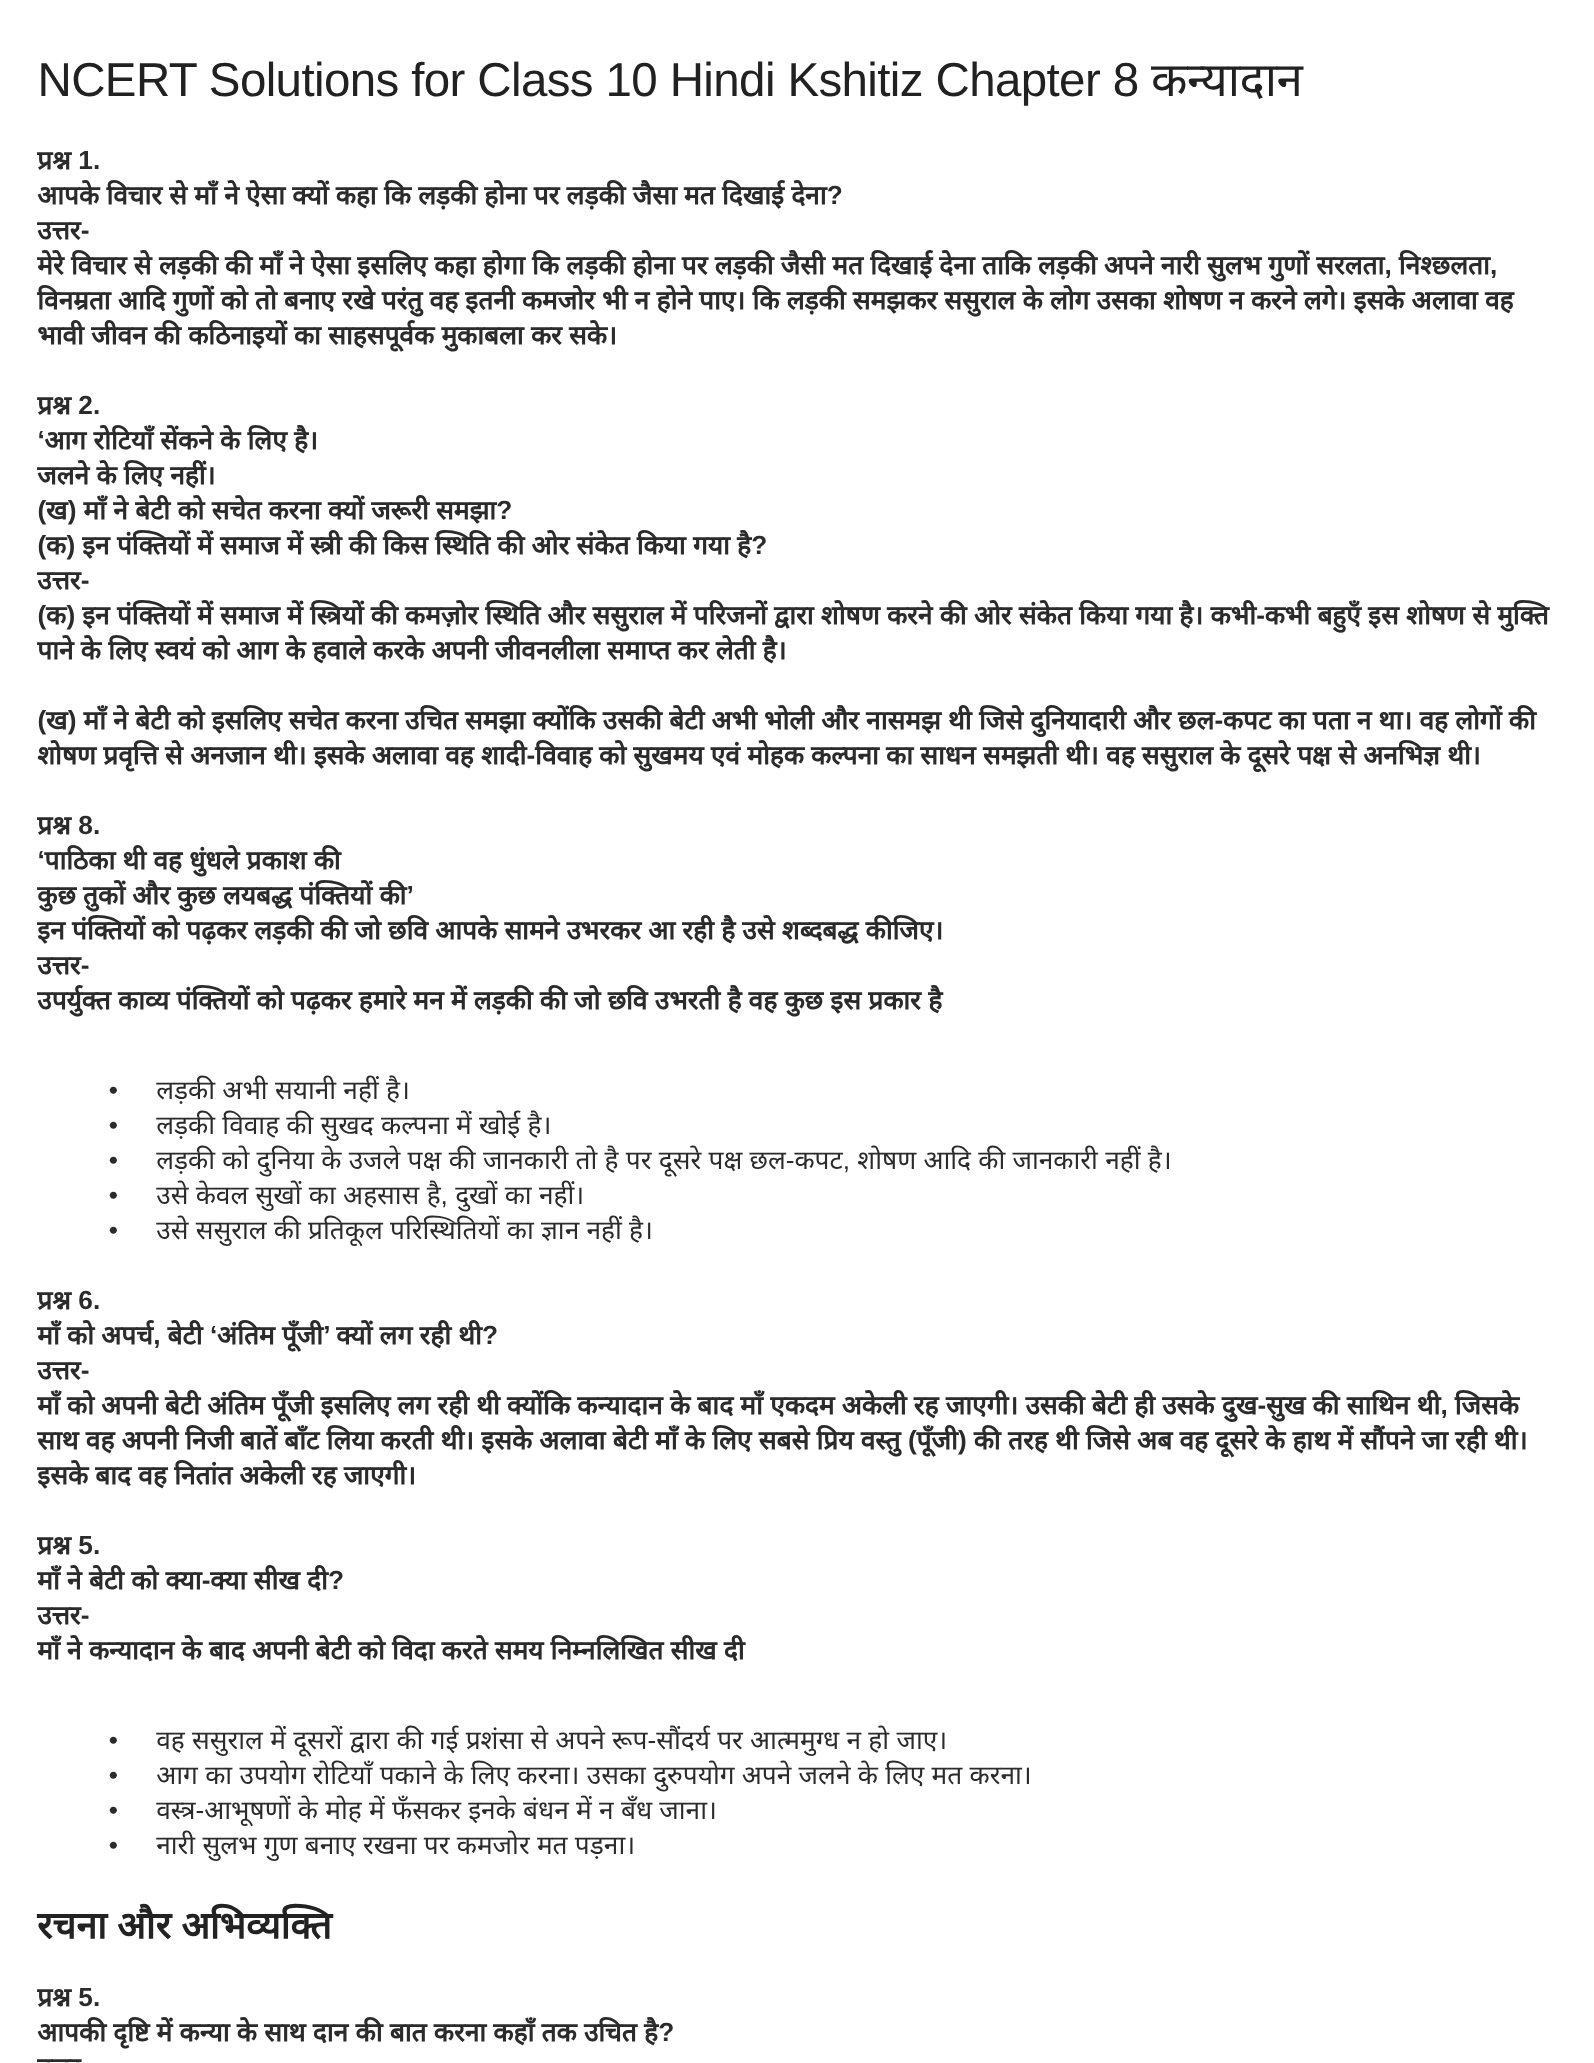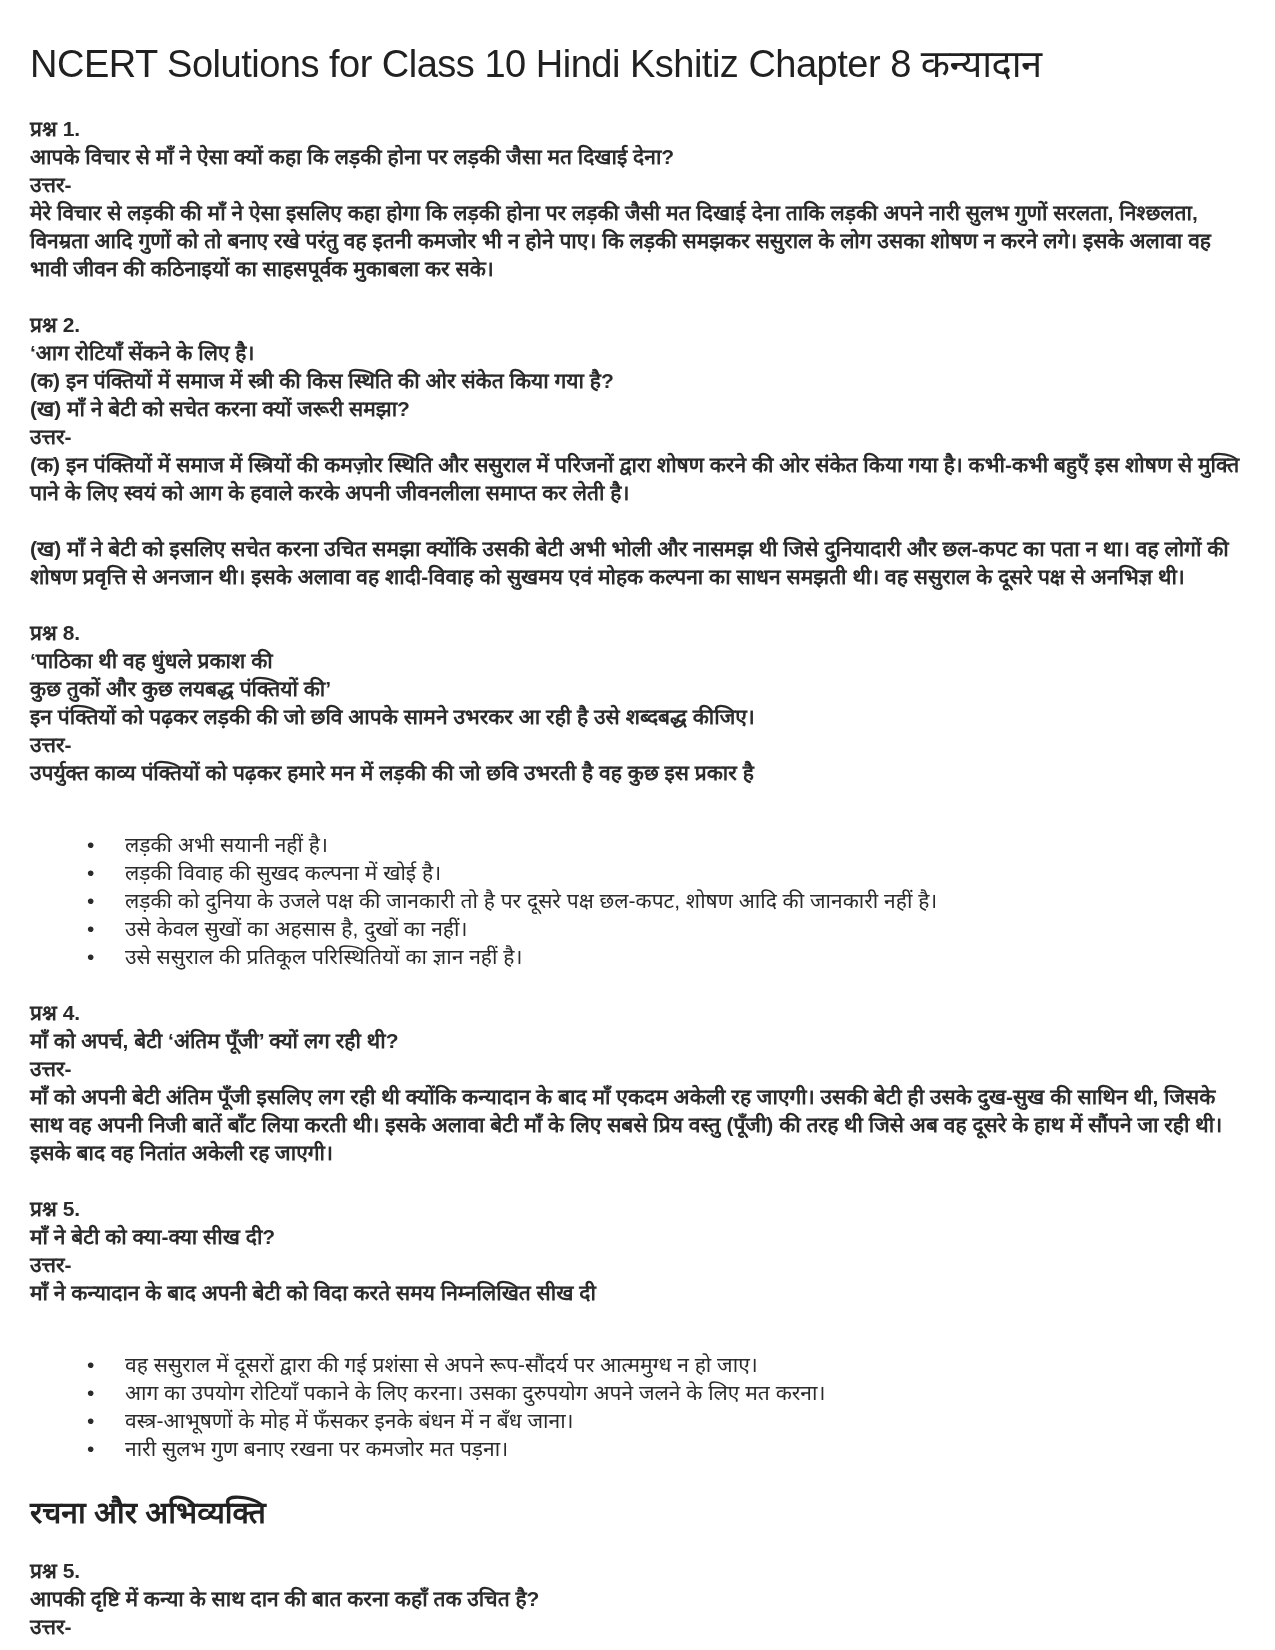--- a/index.html
+++ b/index.html
@@ -73,22 +73,23 @@
   <div class="doc-content">
       <div class="block">
         <div class="line">प्रश्न 1.</div>
         <div class="line">आपके विचार से माँ ने ऐसा क्यों कहा कि लड़की होना पर लड़की जैसा मत दिखाई देना?</div>
         <div class="line">उत्तर-</div>
         <div class="line">मेरे विचार से लड़की की माँ ने ऐसा इसलिए कहा होगा कि लड़की होना पर लड़की जैसी मत दिखाई देना ताकि लड़की अपने नारी सुलभ गुणों सरलता, निश्छलता, विनम्रता आदि गुणों को तो बनाए रखे परंतु वह इतनी कमजोर भी न होने पाए। कि लड़की समझकर ससुराल के लोग उसका शोषण न करने लगे। इसके अलावा वह भावी जीवन की कठिनाइयों का साहसपूर्वक मुकाबला कर सके।</div>
       </div>
       <div class="block">
         <div class="line">प्रश्न 2.</div>
         <div class="line">‘आग रोटियाँ सेंकने के लिए है।</div>
+        <div class="line">जलने के लिए नहीं।</div>
+        <div class="line">(ख) माँ ने बेटी को सचेत करना क्यों जरूरी समझा?</div>
         <div class="line">(क) इन पंक्तियों में समाज में स्त्री की किस स्थिति की ओर संकेत किया गया है?</div>
-        <div class="line">(ख) माँ ने बेटी को सचेत करना क्यों जरूरी समझा?</div>
         <div class="line">उत्तर-</div>
         <div class="line">(क) इन पंक्तियों में समाज में स्त्रियों की कमज़ोर स्थिति और ससुराल में परिजनों द्वारा शोषण करने की ओर संकेत किया गया है। कभी-कभी बहुएँ इस शोषण से मुक्ति पाने के लिए स्वयं को आग के हवाले करके अपनी जीवनलीला समाप्त कर लेती है।</div>
       </div>
       <div class="block">
         <div class="line">(ख) माँ ने बेटी को इसलिए सचेत करना उचित समझा क्योंकि उसकी बेटी अभी भोली और नासमझ थी जिसे दुनियादारी और छल-कपट का पता न था। वह लोगों की शोषण प्रवृत्ति से अनजान थी। इसके अलावा वह शादी-विवाह को सुखमय एवं मोहक कल्पना का साधन समझती थी। वह ससुराल के दूसरे पक्ष से अनभिज्ञ थी।</div>
       </div>
       <div class="block">
         <div class="line">प्रश्न 8.</div>
         <div class="line">‘पाठिका थी वह धुंधले प्रकाश की</div>
         <div class="line">कुछ तुकों और कुछ लयबद्ध पंक्तियों की’</div>
@@ -97,21 +98,21 @@
         <div class="line">उपर्युक्त काव्य पंक्तियों को पढ़कर हमारे मन में लड़की की जो छवि उभरती है वह कुछ इस प्रकार है</div>
       </div>
       <ul class="bullets">
         <li>लड़की अभी सयानी नहीं है।</li>
         <li>लड़की विवाह की सुखद कल्पना में खोई है।</li>
         <li>लड़की को दुनिया के उजले पक्ष की जानकारी तो है पर दूसरे पक्ष छल-कपट, शोषण आदि की जानकारी नहीं है।</li>
         <li>उसे केवल सुखों का अहसास है, दुखों का नहीं।</li>
         <li>उसे ससुराल की प्रतिकूल परिस्थितियों का ज्ञान नहीं है।</li>
       </ul>
       <div class="block">
-        <div class="line">प्रश्न 4.</div>
+        <div class="line">प्रश्न 6.</div>
         <div class="line">माँ को अपर्च, बेटी ‘अंतिम पूँजी’ क्यों लग रही थी?</div>
         <div class="line">उत्तर-</div>
         <div class="line">माँ को अपनी बेटी अंतिम पूँजी इसलिए लग रही थी क्योंकि कन्यादान के बाद माँ एकदम अकेली रह जाएगी। उसकी बेटी ही उसके दुख-सुख की साथिन थी, जिसके साथ वह अपनी निजी बातें बाँट लिया करती थी। इसके अलावा बेटी माँ के लिए सबसे प्रिय वस्तु (पूँजी) की तरह थी जिसे अब वह दूसरे के हाथ में सौंपने जा रही थी। इसके बाद वह नितांत अकेली रह जाएगी।</div>
       </div>
       <div class="block">
         <div class="line">प्रश्न 5.</div>
         <div class="line">माँ ने बेटी को क्या-क्या सीख दी?</div>
         <div class="line">उत्तर-</div>
         <div class="line">माँ ने कन्यादान के बाद अपनी बेटी को विदा करते समय निम्नलिखित सीख दी</div>
       </div>

